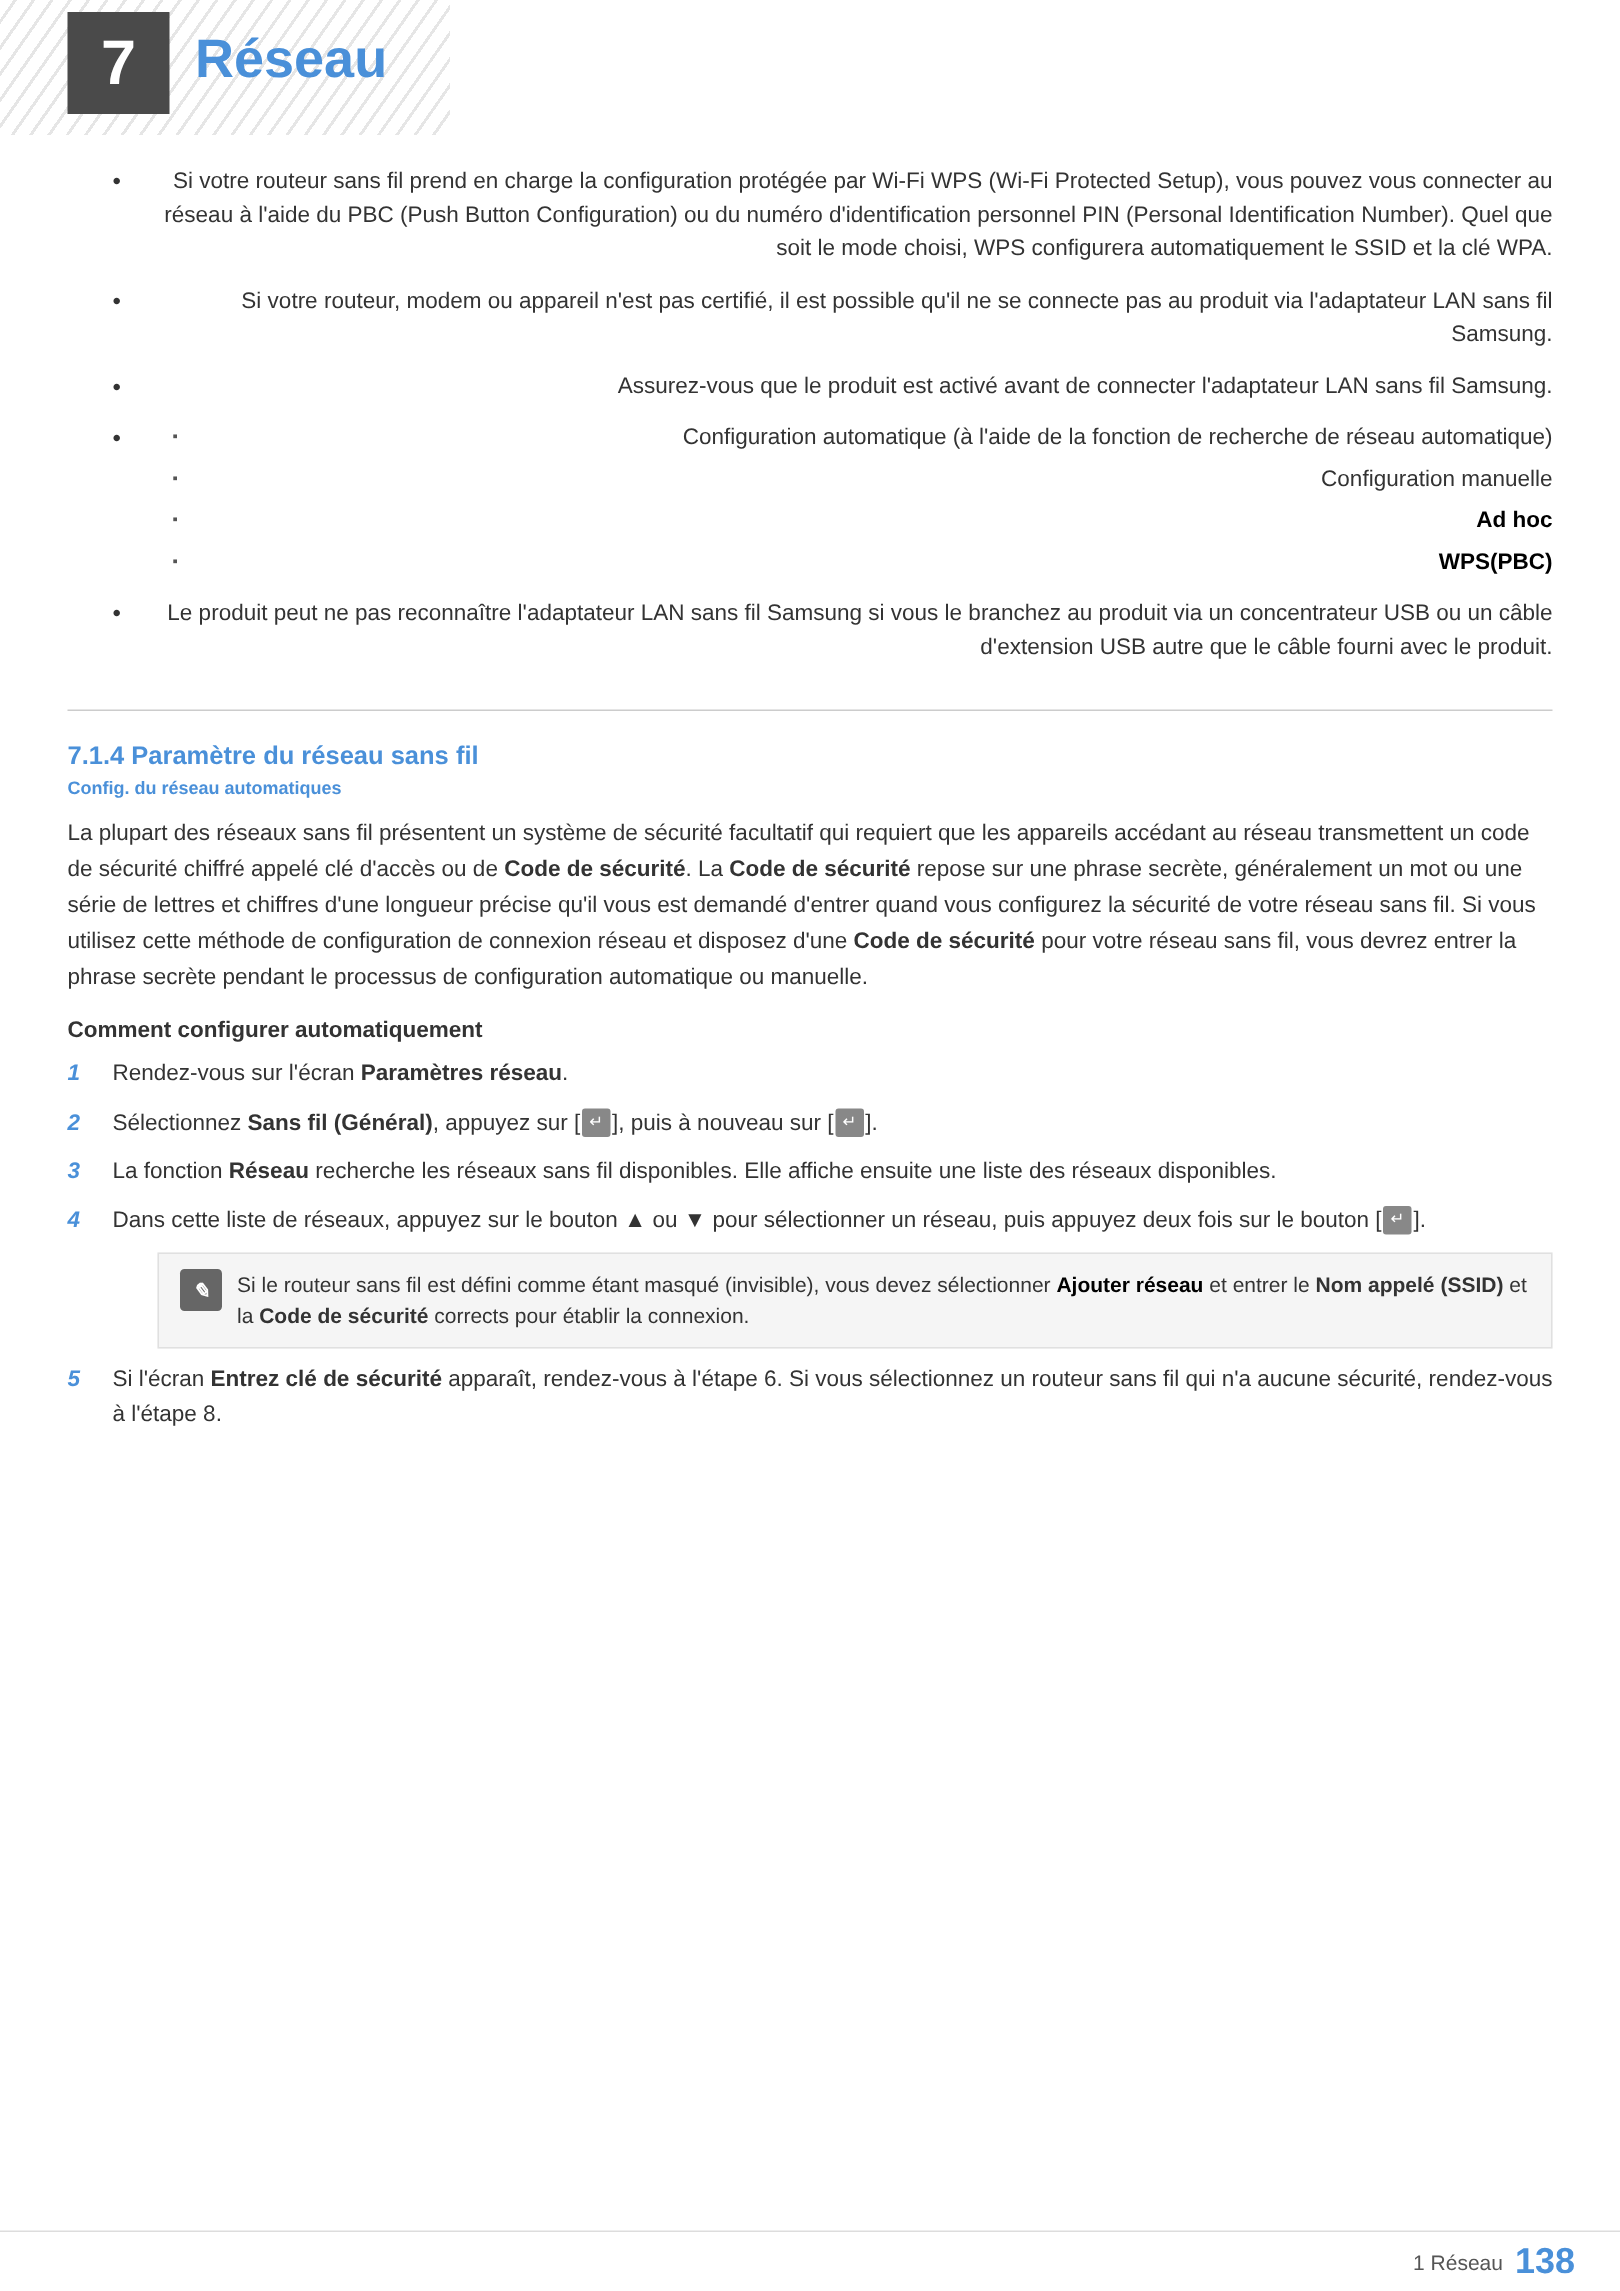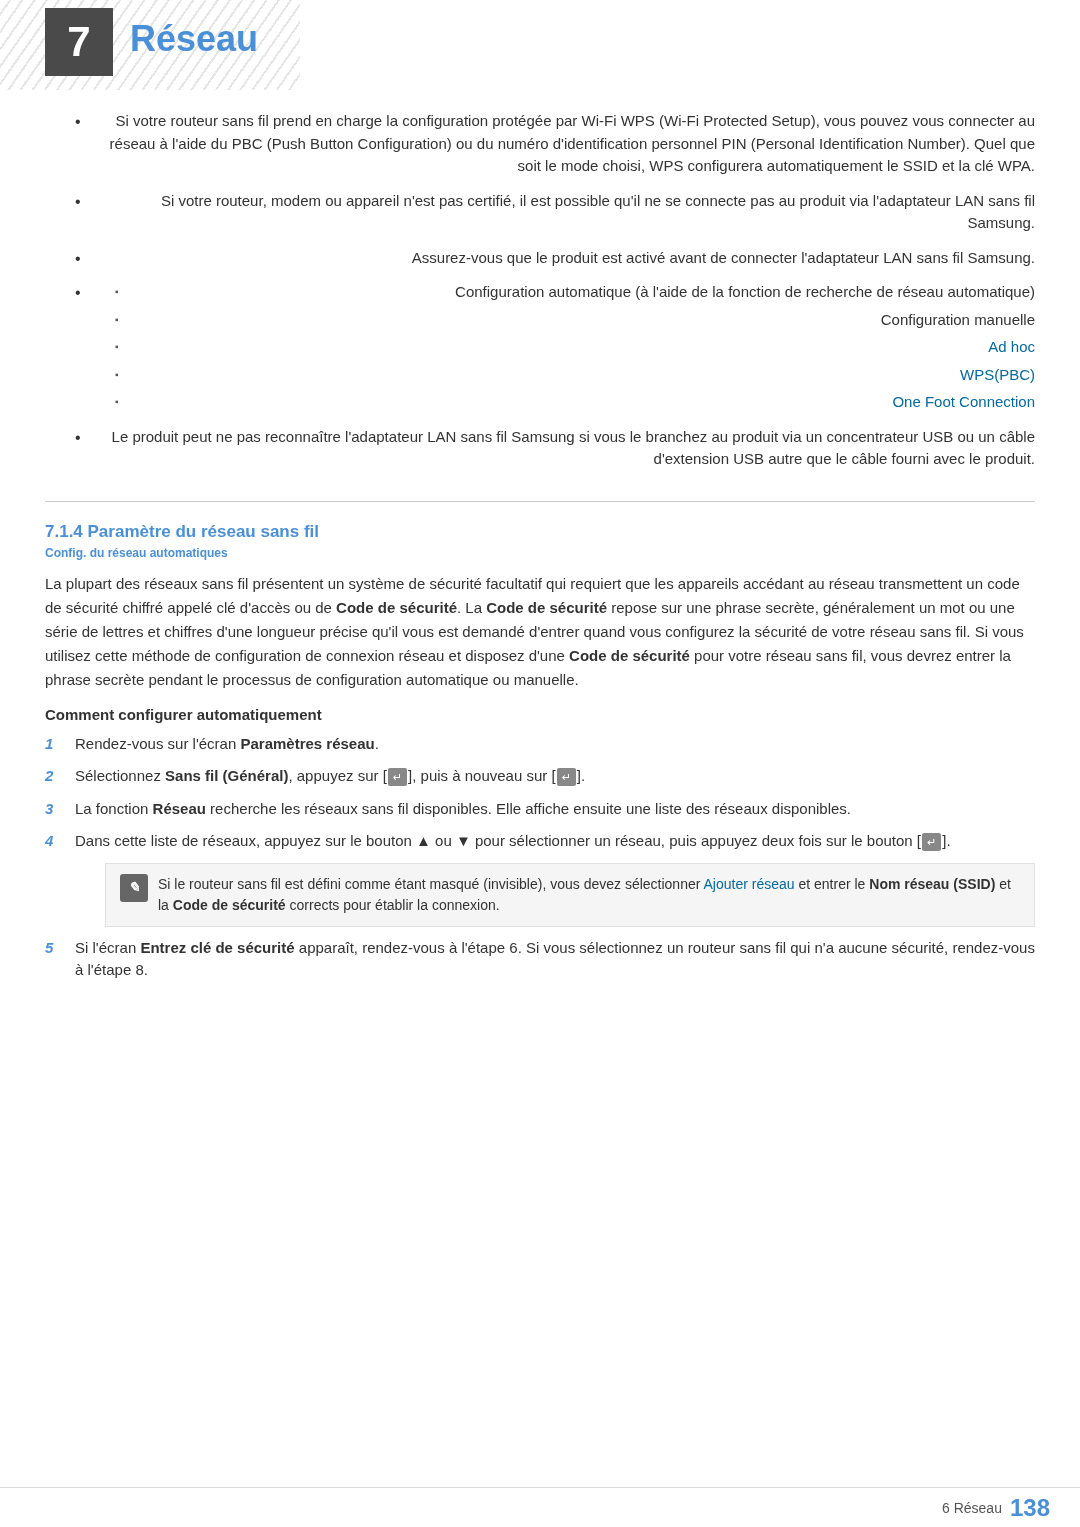--- a/index.html
+++ b/index.html
@@ -125,22 +125,22 @@
       content: '▪';
       position: absolute;
       left: 0;
       top: 0;
       font-size: 10px;
       color: #555;
       top: 3px;
     }
 
     .highlight-blue {
-      color: #0369a1;
-      font-weight: normal;
+      color: #000000;
+      font-weight: bold;
     }
 
     
     .section-heading {
       font-size: 17px;
       font-weight: bold;
       color: #4a90d9;
       margin-bottom: 4px;
       margin-top: 10px;
     }
@@ -313,23 +313,20 @@
         </li>
         <li>
           <span>Configuration manuelle</span>
         </li>
         <li>
           <span class="highlight-blue">Ad hoc</span>
         </li>
         <li>
           <span class="highlight-blue">WPS(PBC)</span>
         </li>
-        <li>
-          <span class="highlight-blue">One Foot Connection</span>
-        </li>
       </ul>
     </li>
 
     <li>
       <span>Le produit peut ne pas reconnaître l'adaptateur LAN sans fil Samsung si vous le branchez au produit via un concentrateur USB ou un câble d'extension USB autre que le câble fourni avec le produit.</span>
     </li>
 
   </ul>
 
   <div class="section-7-1-4-container">
@@ -361,31 +358,31 @@
         <span class="step-number">3</span>
         <span>La fonction <strong>Réseau</strong> recherche les réseaux sans fil disponibles. Elle affiche ensuite une liste des réseaux disponibles.</span>
       </li>
 
       <li>
         <span class="step-number">4</span>
         <span>Dans cette liste de réseaux, appuyez sur le bouton ▲ ou ▼ pour sélectionner un réseau, puis appuyez deux fois sur le bouton [<span class="key-icon">↵</span>].</span>
         <div class="note-box">
           <div class="note-icon">✎</div>
           <div class="note-text">
-            Si le routeur sans fil est défini comme étant masqué (invisible), vous devez sélectionner <strong class="highlight-blue">Ajouter réseau</strong> et entrer le <strong>Nom réseau (SSID)</strong> et la <strong>Code de sécurité</strong> corrects pour établir la connexion.
+            Si le routeur sans fil est défini comme étant masqué (invisible), vous devez sélectionner <strong class="highlight-blue">Ajouter réseau</strong> et entrer le <strong>Nom appelé (SSID)</strong> et la <strong>Code de sécurité</strong> corrects pour établir la connexion.
           </div>
         </div>
       </li>
 
       <li>
         <span class="step-number">5</span>
         <span>Si l'écran <strong>Entrez clé de sécurité</strong> apparaît, rendez-vous à l'étape 6. Si vous sélectionnez un routeur sans fil qui n'a aucune sécurité, rendez-vous à l'étape 8.</span>
       </li>
 
     </ol>
   </div>
 
 </div>
 
 <div class="footer">
-  <span class="footer-text">6 Réseau</span>
+  <span class="footer-text">1 Réseau</span>
   <span class="footer-page">138</span>
 </div>
 
 </body></html>

